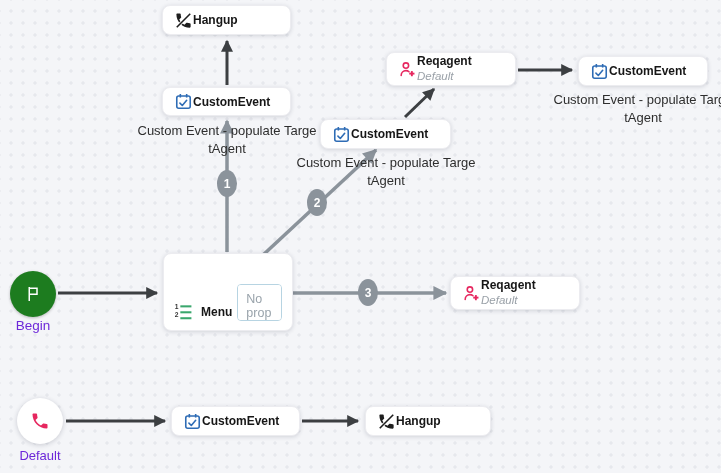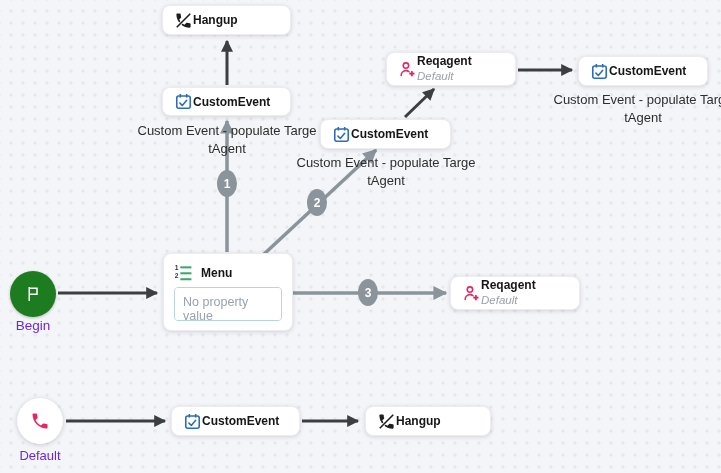--- a/index.html
+++ b/index.html
@@ -21,21 +21,21 @@
     position:absolute; background:#fff;
     border:1px solid #ececf0; border-radius:8px;
     box-shadow:0 1px 4px rgba(30,35,60,.16);
     display:flex; align-items:center; gap:0; padding:0 11px; z-index:3;
   }
   .node-title { font-size:12px; font-weight:bold; color:#161616; white-space:nowrap; }
   .node-text  { display:flex; flex-direction:column; line-height:1.25; }
   .node-sub   { font-size:11.5px; color:#9aa1a8;font-style:italic; }
   .icon { width:19px; height:19px; flex:none; display:flex; }
   .icon svg { width:100%; height:100%; }
-  .menu-node { flex-direction:column; align-items:flex-start; gap:5px; padding:9px 10px; }
+  .menu-node { flex-direction:row; align-items:flex-end; gap:5px; padding:9px 10px; }
   .menu-header { display:flex; align-items:center; gap:8px; }
   .prop-input {
     width:100%; height:37px; resize:none; border:1px solid #b7d4e2; border-radius:4px;
     padding:7px 8px; font-family:"Liberation Sans", sans-serif; font-size:12.5px;
     color:#57606a; background:#fff; outline:none; display:block;
   }
   .prop-input::placeholder { color:#99a3ab; }
   .badge {
     position:absolute; width:20px; height:27px; border-radius:50%;
     background:#8b939b; color:#fff; font-size:12px; font-weight:bold;

